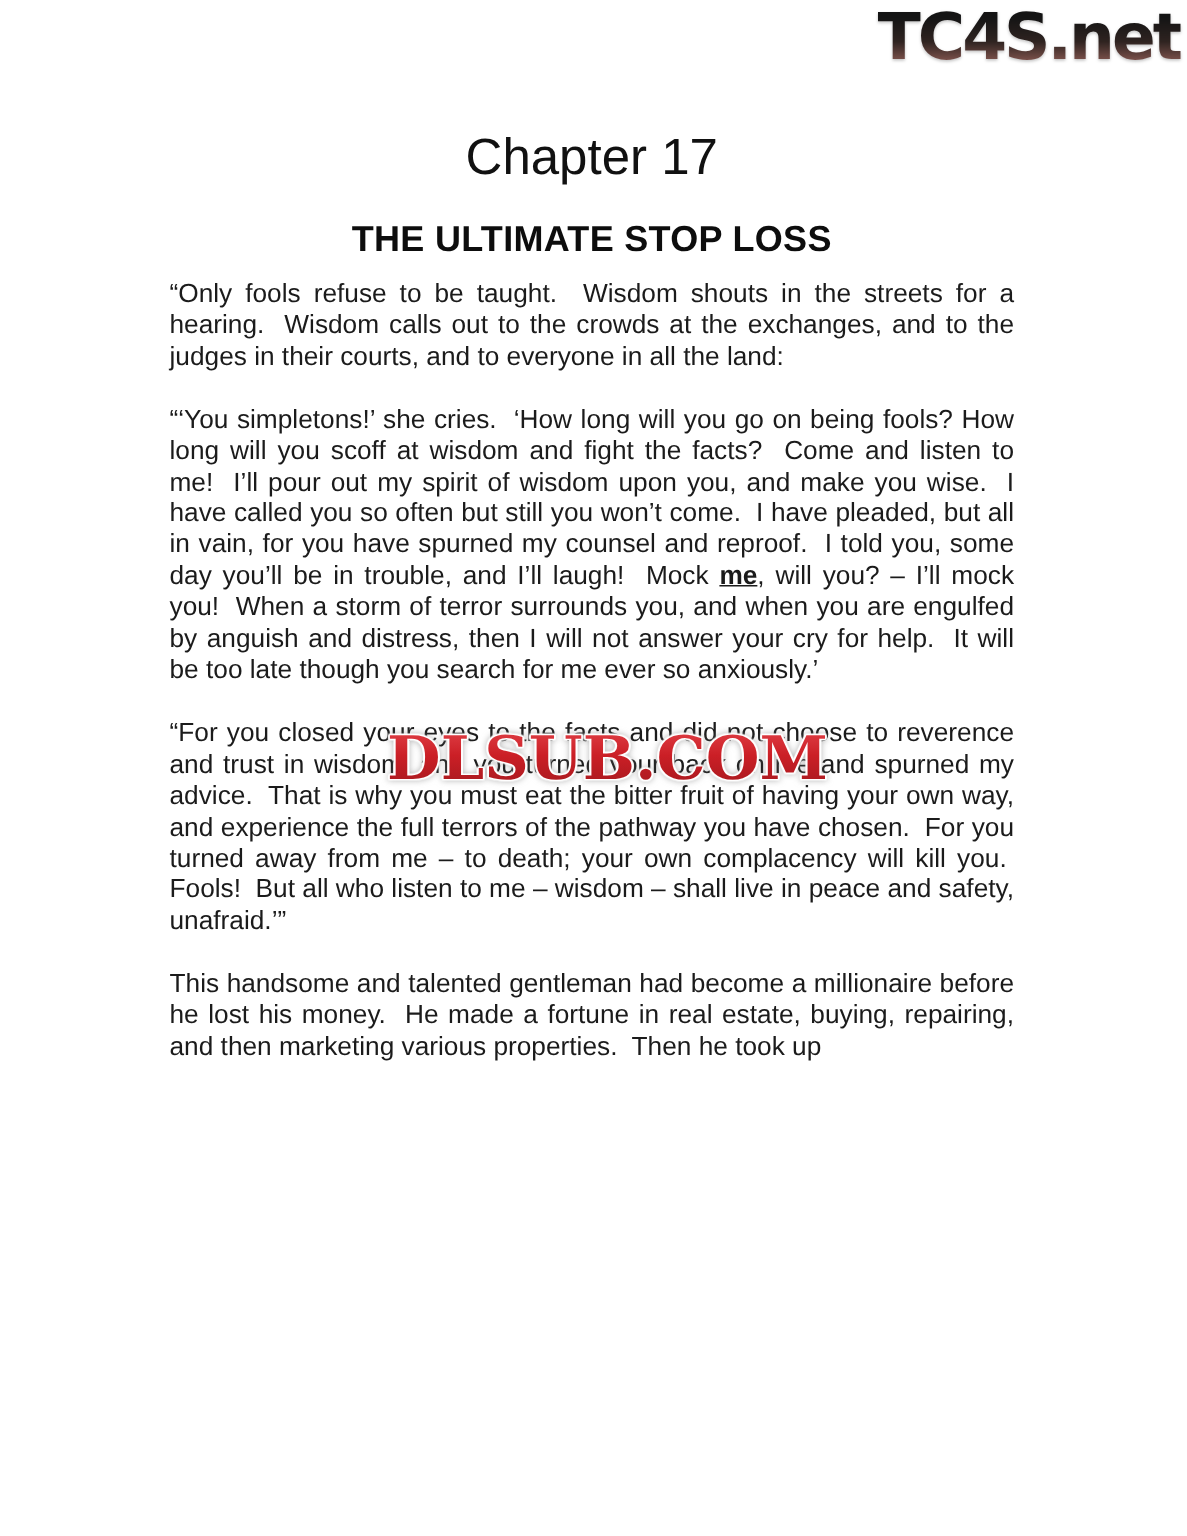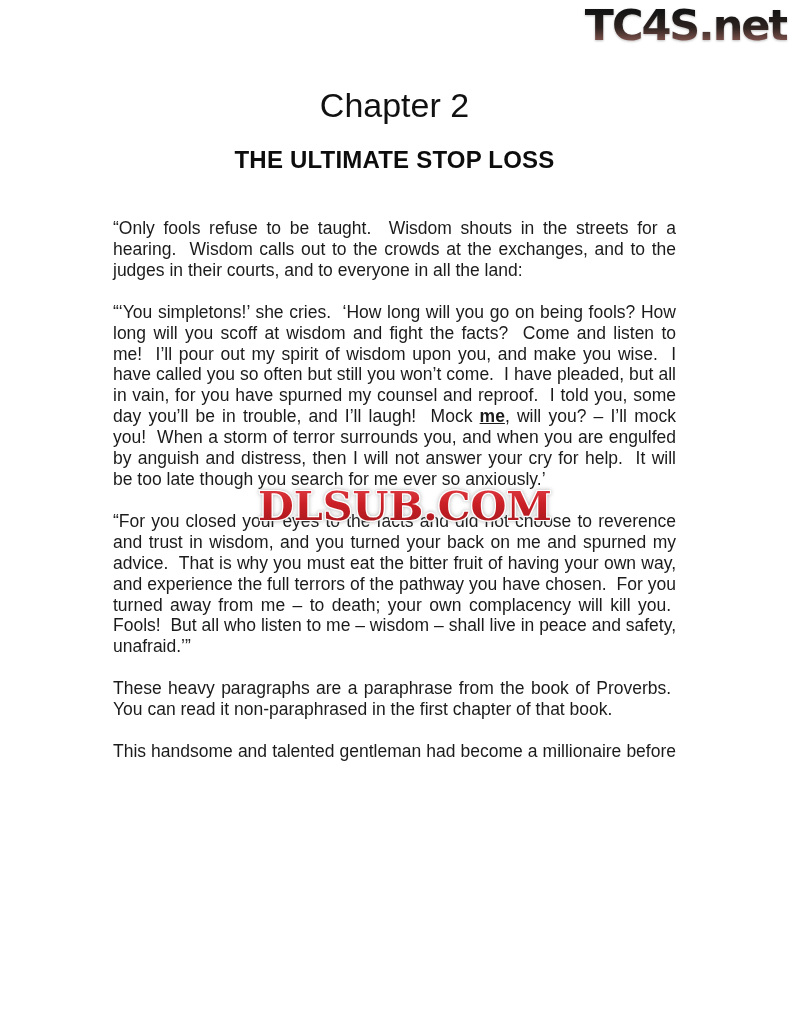--- a/index.html
+++ b/index.html
@@ -54,21 +54,21 @@
     letter-spacing: 0.2px;
     color: #0d0d0d;
   }
   .para {
     margin: 21px 0 0 0;
     font-size: 17.5px;
     line-height: 20.9px;
     text-align: justify;
     color: #1b1b1b;
   }
-  .para.first { margin-top: 48px; }
+  .para.first { margin-top: 15px; }
   .para b { font-weight: 700; text-decoration: underline; }
 
   
   .watermark {
     position: absolute;
     left: 248px;
     top: 482px;
     width: 314px;
     text-align: center;
     font-family: "DejaVu Serif", serif;
@@ -116,31 +116,30 @@
 </style>
 </head>
 <body>
 
 <div class="page">
 
   <div class="logo-top">TC4S.net</div>
 
   <div class="content">
 
-    <h1 class="chapter-title">Chapter 2</h1>
+    <h1 class="chapter-title">Chapter 17</h1>
 
     <h2 class="section-title">THE ULTIMATE STOP LOSS</h2>
 
     <p class="para first">“Only fools refuse to be taught.&nbsp; Wisdom shouts in the streets for a hearing.&nbsp; Wisdom calls out to the crowds at the exchanges, and to the judges in their courts, and to everyone in all the land:</p>
 
     <p class="para"><span>“‘You simpletons!’ she cries.&nbsp; ‘How long will you go on being fools? How long will you scoff at wisdom and fight the facts?&nbsp; Come and listen to me!&nbsp; I’ll pour out my spirit of wisdom upon you, and make you wise.&nbsp; I have called you so often but still you won’t come.&nbsp; I have pleaded, but all in vain, for you have spurned my counsel and reproof.&nbsp; I told you, some day you’ll be in trouble, and I’ll laugh!&nbsp; Mock </span><b>me</b><span>, will you? – I’ll mock you!&nbsp; When a storm of terror surrounds you, and when you are engulfed by anguish and distress, then I will not answer your cry for help.&nbsp; It will be too late though you search for me ever so anxiously.’</span></p>
 
     <p class="para">“For you closed your eyes to the facts and did not choose to reverence and trust in wisdom, and you turned your back on me and spurned my advice.&nbsp; That is why you must eat the bitter fruit of having your own way, and experience the full terrors of the pathway you have chosen.&nbsp; For you turned away from me – to death; your own complacency will kill you.&nbsp; Fools!&nbsp; But all who listen to me – wisdom – shall live in peace and safety, unafraid.’”</p>
 
-    <p class="para">These heavy paragraphs are a paraphrase from the book of Proverbs.&nbsp; You can read it non-paraphrased in the first chapter of that book.</p>
 
 
     <p class="para">This handsome and talented gentleman had become a millionaire before he lost his money.&nbsp; He made a fortune in real estate, buying, repairing, and then marketing various properties.&nbsp; Then he took up</p>
 
   </div>
 
   <div class="watermark">DLSUB.COM</div>
 
   <div class="page-number">97</div>
 

